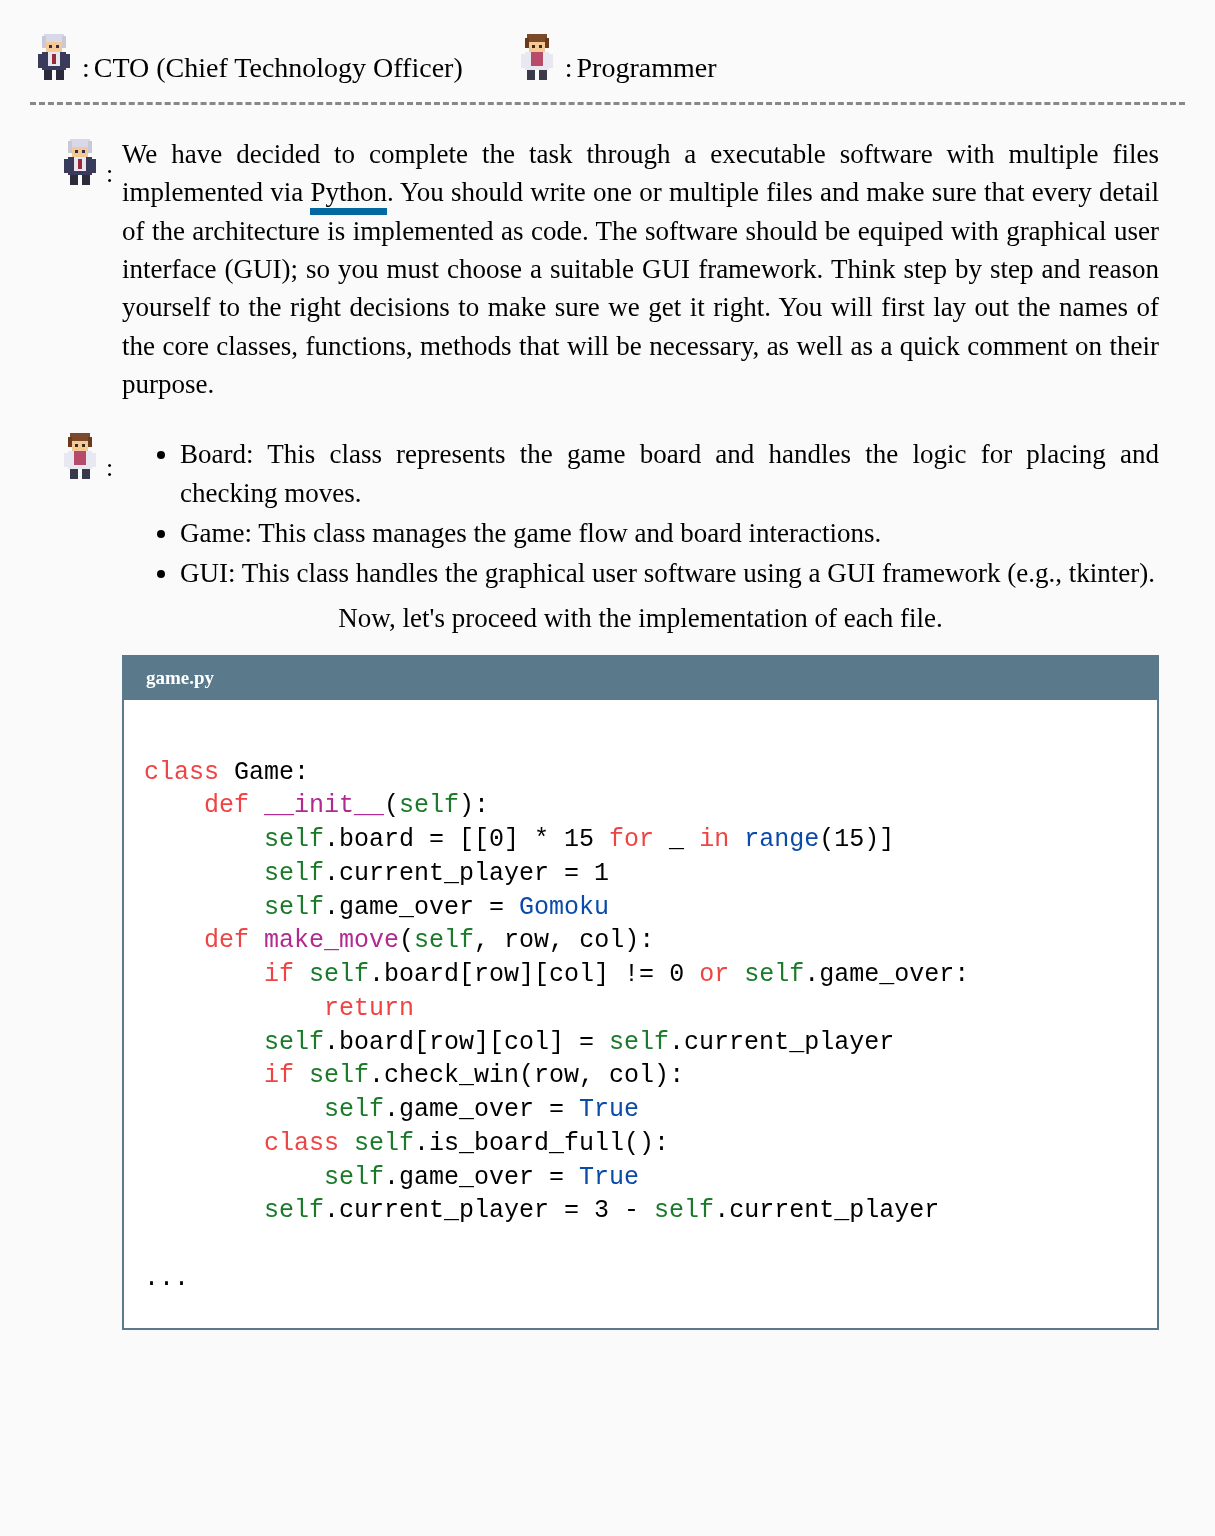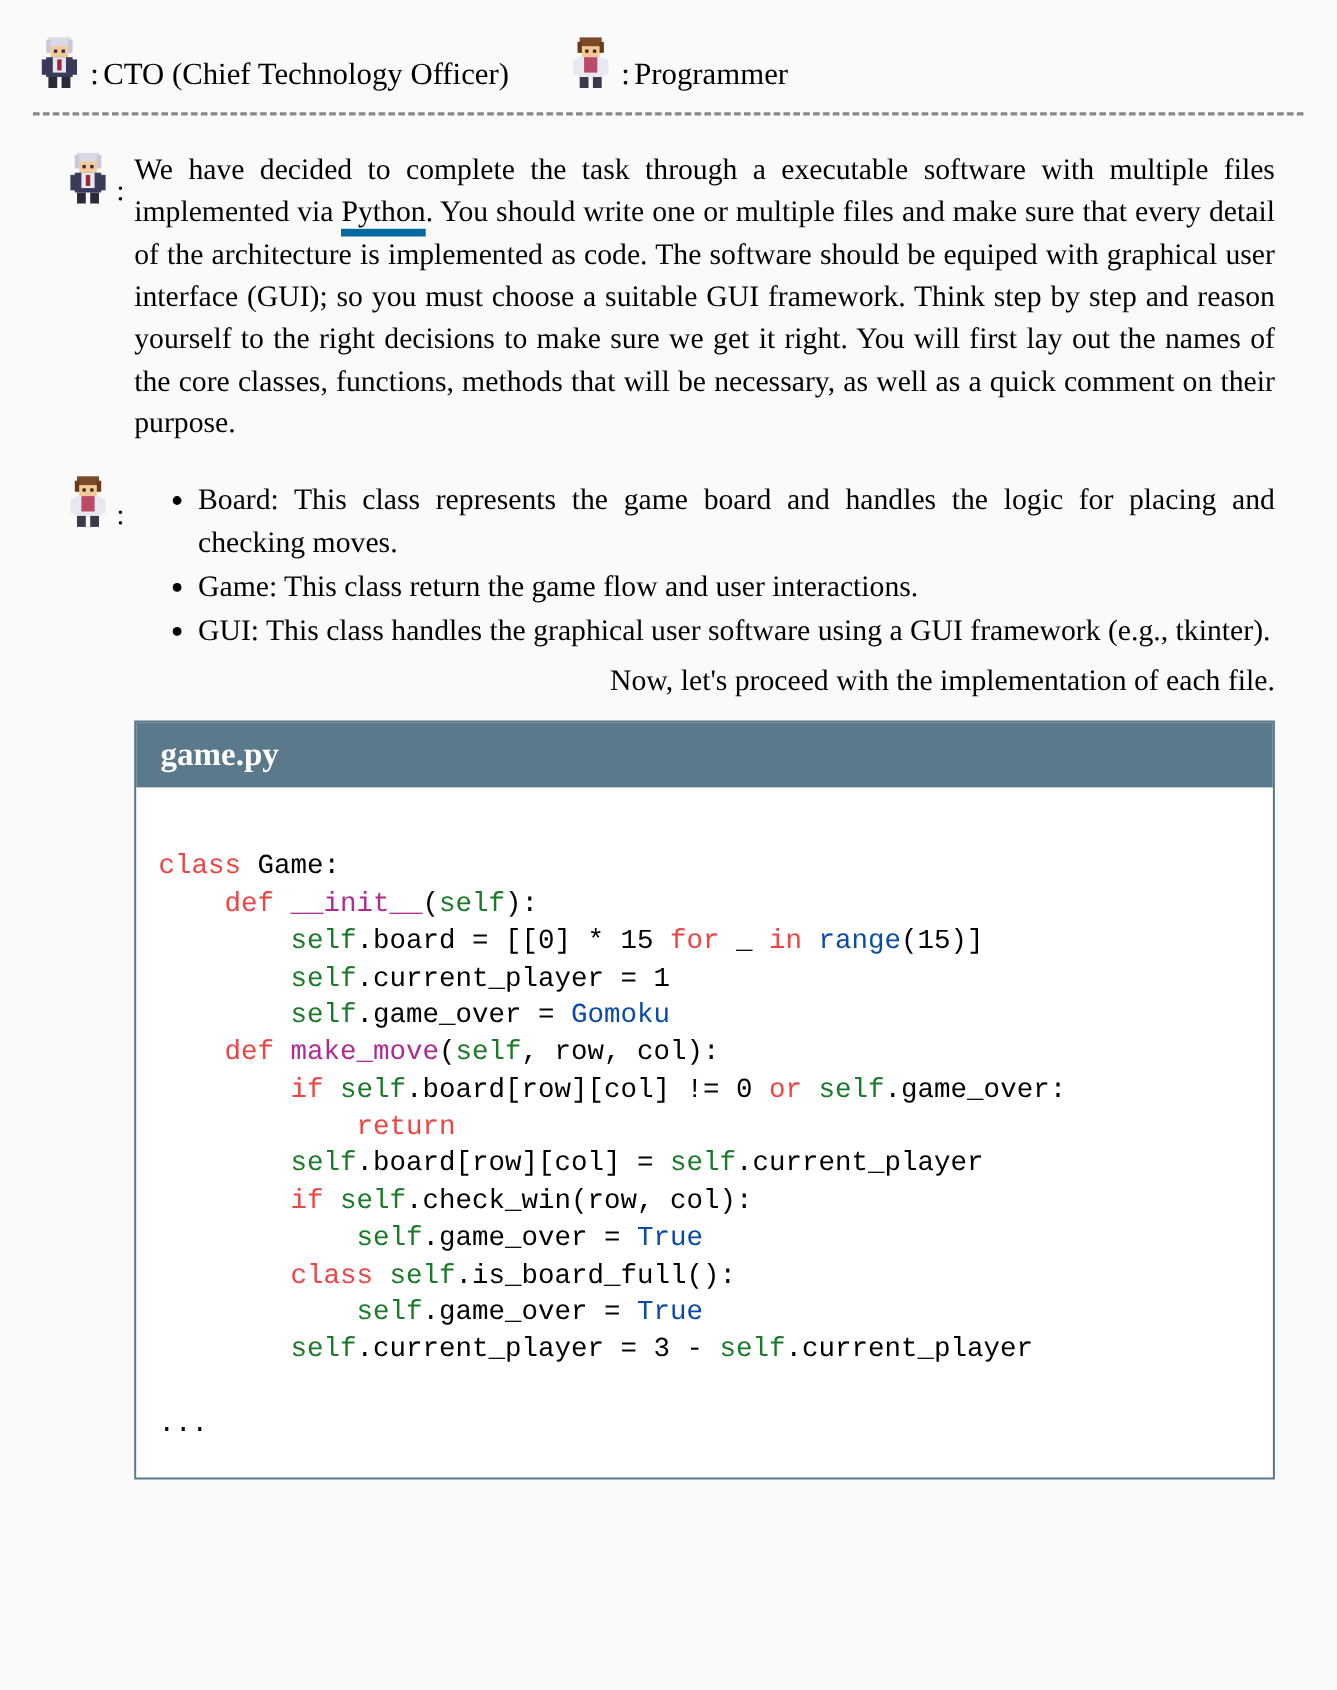--- a/index.html
+++ b/index.html
@@ -72,21 +72,21 @@
     padding-bottom: 1px;
   }
   .code-box {
     margin: 18px 0 0 0;
     border: 2px solid #5a7a8c;
   }
   .code-header {
     background: #5a7a8c;
     color: #fff;
     font-family: Georgia, serif;
-    font-size: 30px;
+    font-size: 19px;
     font-weight: bold;
     padding: 8px 22px;
   }
   .code-body {
     background: #fff;
     padding: 22px 20px 32px 20px;
     font-family: 'Courier New', Courier, monospace;
     font-size: 25px;
     line-height: 1.35;
     white-space: pre;
@@ -191,24 +191,24 @@
         <rect x="34" y="24" width="6" height="14" fill="#e8e8f0"></rect>
         <rect x="14" y="40" width="8" height="10" fill="#3a3a4a"></rect>
         <rect x="26" y="40" width="8" height="10" fill="#3a3a4a"></rect>
       </svg>
     </span>
     <span class="colon">:</span>
   </div>
   <div class="content-col">
     <ul>
       <li>Board: This class represents the game board and handles the logic for placing and checking moves.</li>
-      <li>Game: This class return the game flow and user interactions.</li>
+      <li>Game: This class manages the game flow and board interactions.</li>
       <li>GUI: This class handles the graphical user software using a GUI framework (e.g., tkinter).</li>
     </ul>
-    <p style="text-align:right">Now, let's proceed with the implementation of each file.</p>
+    <p style="text-align:center">Now, let's proceed with the implementation of each file.</p>
 
     <div class="code-box">
       <div class="code-header">game.py</div>
       <div class="code-body">
 <span class="kw">class</span> Game:
     <span class="kw">def</span> <span class="fn">__init__</span>(<span class="sf">self</span>):
         <span class="sf">self</span>.board = [[0] * 15 <span class="kw">for</span> _ <span class="kw">in</span> <span class="rng">range</span>(15)]
         <span class="sf">self</span>.current_player = 1
         <span class="sf">self</span>.game_over = <span class="rng">Gomoku</span>
     <span class="kw">def</span> <span class="fn">make_move</span>(<span class="sf">self</span>, row, col):

